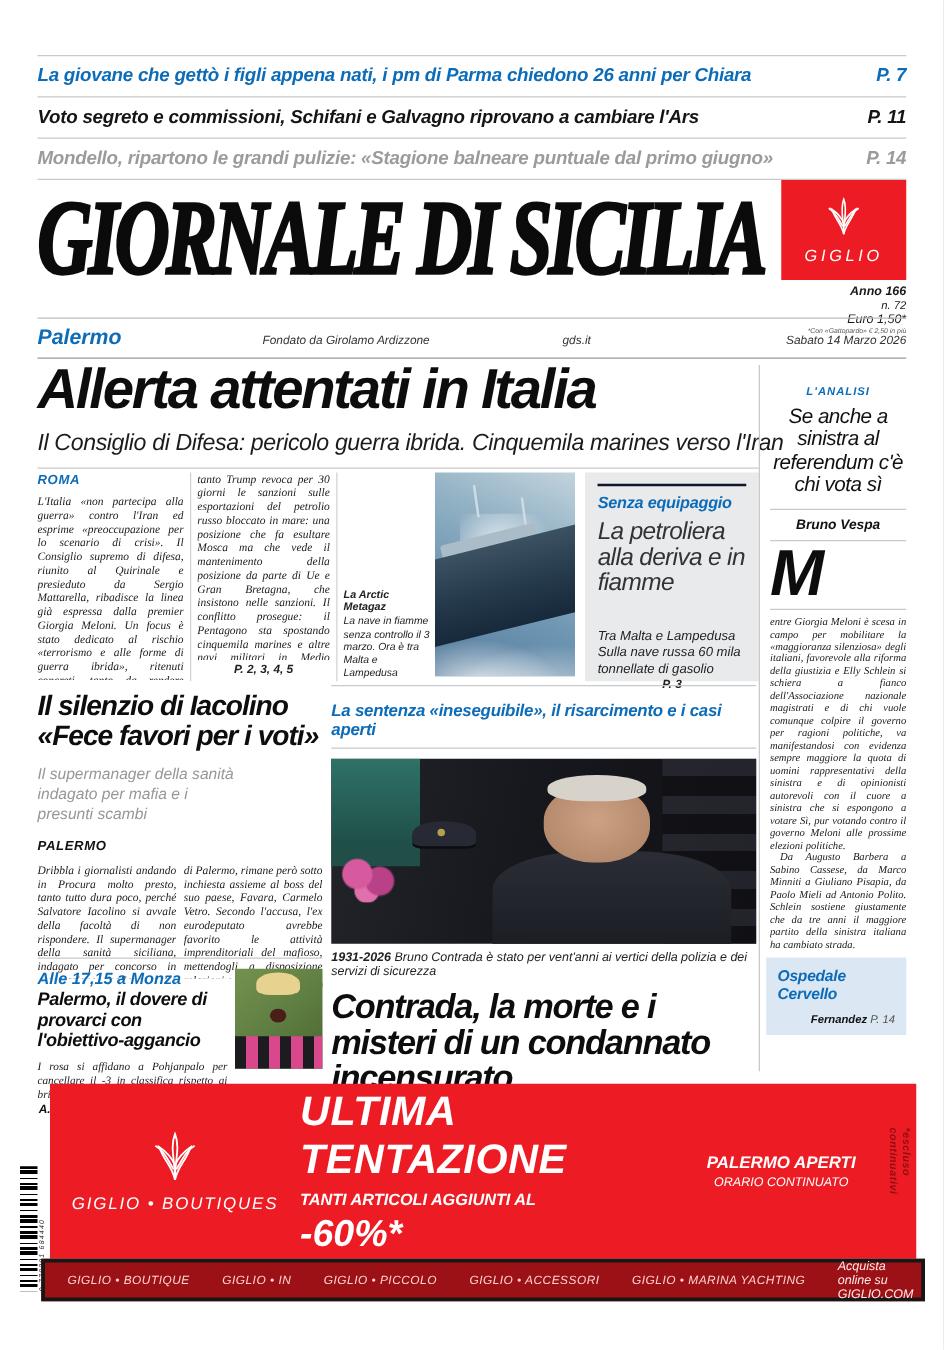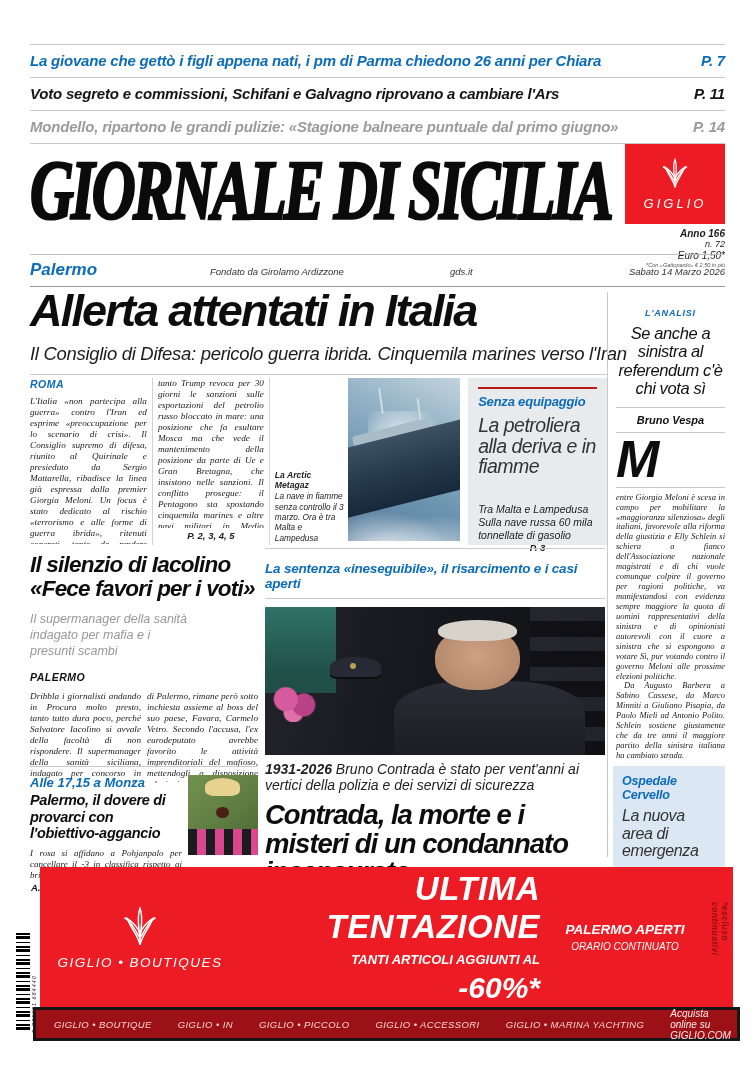--- a/index.html
+++ b/index.html
@@ -78,21 +78,21 @@
   .tk-mast1 { position:absolute; left:28%; top:6%; width:2px; height:26px; background:#cfdbe2; transform:rotate(-8deg); }
   .tk-mast2 { position:absolute; left:62%; top:12%; width:2px; height:22px; background:#cfdbe2; transform:rotate(-8deg); }
   .tk-smoke { position:absolute; left:18%; top:20%; width:70%; height:45%;
     background:radial-gradient(ellipse at 40% 40%, rgba(255,255,255,.85), rgba(255,255,255,0) 65%); }
   .tk-sea { position:absolute; left:0; bottom:0; width:100%; height:22%;
     background:radial-gradient(ellipse at 30% 120%, rgba(255,255,255,.8), rgba(255,255,255,0) 60%),
                radial-gradient(ellipse at 80% 130%, rgba(255,255,255,.6), rgba(255,255,255,0) 55%); }
 
   #tanker-box { width:140px; background:#e9eaec; padding:9px 10px; margin-left:6px; }
   .box-kicker { color:#0d6cb8; font-weight:bold; font-size:13px; letter-spacing:-0.2px;
-    border-top:2px solid #b91c1c; padding-top:5px; }
+    border-top:2px solid #0f172a; padding-top:5px; }
   #tanker-box h3 { font-size:19.5px; font-weight:400; color:#333; line-height:1.06;
     letter-spacing:-0.5px; margin-top:6px; }
   #tanker-box .box-body { font-size:10.5px; color:#222; line-height:1.25; margin-top:26px; }
   #tanker-box .pageref { margin-top:0; }
 
   
   #main-vrule { left:607px; top:292px; height:565px; }
   #analysis { left:616px; top:292px; width:109px; text-align:center;margin-top:16px; }
   #analysis .an-kicker { color:#0d6cb8; font-weight:bold; font-size:9px; letter-spacing:0.8px; }
   #analysis h2 { font-size:16.5px; font-weight:400; color:#111; line-height:1.12;
@@ -158,33 +158,33 @@
     background:#272a34; border-radius:50% 50% 18% 18%; box-shadow:0 2px 0 #0c0d10; }
   .ct-badge { position:absolute; left:25%; top:38%; width:6px; height:6px; background:#b9a04e; border-radius:50%; }
   .ct-body { position:absolute; left:38%; top:50%; width:56%; height:52%;
     background:linear-gradient(180deg,#2a2d35 0%,#1b1d23 100%); border-radius:40% 40% 0 0; }
   .ct-face { position:absolute; left:50%; top:14%; width:25%; height:42%;
     background:radial-gradient(ellipse at 50% 45%, #cda184 0%, #b2876a 80%); border-radius:46%; }
   .ct-hair { position:absolute; left:51%; top:9%; width:23%; height:14%;
     background:#d8d3ca; border-radius:50% 50% 40% 40%; }
   .ct-shelf { position:absolute; right:0; top:0; width:22%; height:100%;
     background:repeating-linear-gradient(180deg, rgba(70,70,85,.35) 0 14px, rgba(15,15,20,.6) 14px 30px); }
-  #contrada .ct-caption { margin-top:6px; font-size:14px; color:#222; }
+  #contrada .ct-caption { margin-top:6px; font-size:10px; color:#222; }
   #contrada .ct-caption b { font-weight:bold; }
   #contrada h2 { margin-top:8px; font-size:27.5px; font-weight:bold; letter-spacing:-1px;
     line-height:1.04; color:#0d0d0d; }
   #contrada .ct-sub { margin-top:8px; font-size:15px; color:#1c1c1c; letter-spacing:-0.2px; }
   #contrada .byline { text-align:right; font-size:9.5px; margin-top:2px; }
 
   
   #ad { left:40px; top:867px; width:693px; height:140px; background:#ed1c24; color:#fff;
     display:flex; align-items:center; }
   #ad-brand { width:200px; display:flex; flex-direction:column; align-items:center; gap:4px; }
   #ad-brand .brand-word { font-size:13.5px; letter-spacing:1.5px; }
-  #ad-center { width:300px; text-align:right; }
+  #ad-center { width:300px; text-align:left; }
   #ad-center .ad-title { font-size:33px; font-weight:bold; letter-spacing:0.5px; }
   #ad-center .ad-line2 { font-size:13px; font-weight:bold; margin-top:6px; }
   #ad-center .ad-discount { font-size:30px; font-weight:bold; margin-top:4px; }
   #ad-right { width:170px; text-align:center; }
   #ad-right .ad-r1 { font-size:13.5px; font-weight:bold; }
   #ad-right .ad-r2 { font-size:10px; margin-top:4px; }
   #ad-note { position:absolute; right:3px; top:50%; transform:translateY(-50%);
     writing-mode:vertical-rl; font-size:8.5px; color:#8f0d10; font-weight:bold; letter-spacing:0.5px; }
 
   #ad-bar { left:33px; top:1007px; width:707px; height:34px; background:#9c1116;
@@ -299,21 +299,20 @@
     <div class="an-rule" style="margin-top:2px;"></div>
     <div class="an-body">
       <p>entre Giorgia Meloni è scesa in campo per mobilitare la «maggioranza silenziosa» degli italiani, favorevole alla riforma della giustizia e Elly Schlein si schiera a fianco dell'Associazione nazionale magistrati e di chi vuole comunque colpire il governo per ragioni politiche, va manifestandosi con evidenza sempre maggiore la quota di uomini rappresentativi della sinistra e di opinionisti autorevoli con il cuore a sinistra che si espongono a votare Sì, pur votando contro il governo Meloni alle prossime elezioni politiche.</p>
       <p>Da Augusto Barbera a Sabino Cassese, da Marco Minniti a Giuliano Pisapia, da Paolo Mieli ad Antonio Polito. Schlein sostiene giustamente che da tre anni il maggiore partito della sinistra italiana ha cambiato strada.</p>
     </div>
     <div class="an-segue">segue a P. 13</div>
   </div>
 
   <div id="cervello" class="abs">
     <div class="box-kicker">Ospedale Cervello</div>
-    <h3>La nuova area di emergenza</h3>
     <div class="byline">
       <b>Fernandez</b>
       <span>P. 14</span>
     </div>
   </div>
 
   <div id="iacolino" class="abs">
     <h2>Il silenzio di Iacolino «Fece favori per i voti»</h2>
     <div class="standfirst">Il supermanager della sanità indagato per mafia e i presunti scambi</div>
     <div class="sec-tag2">PALERMO</div>

